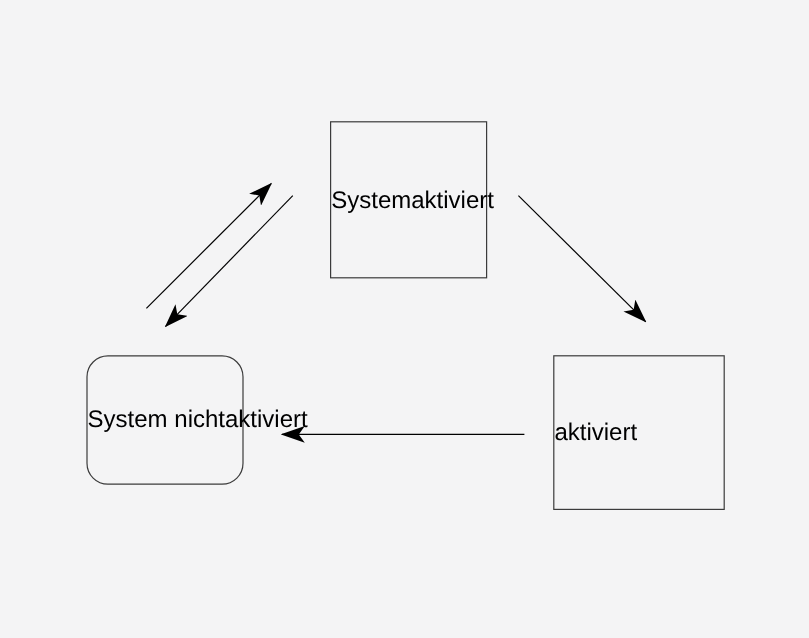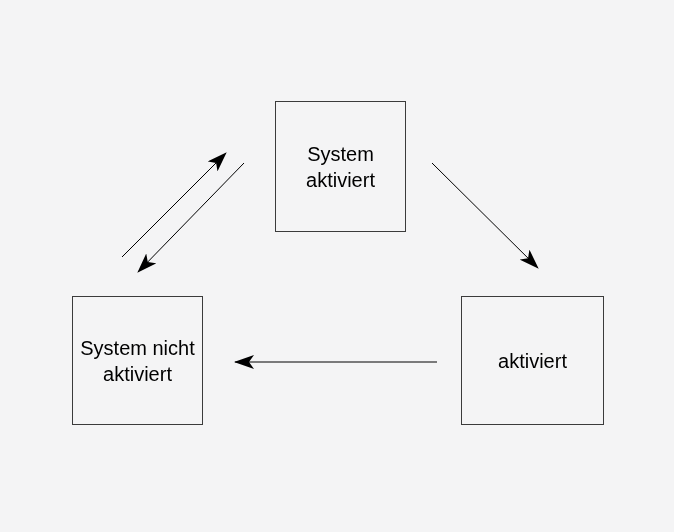--- a/index.html
+++ b/index.html
@@ -26,44 +26,44 @@
     width: 674px;
     height: 532px;
     pointer-events: none;
   }
   .node {
     position: absolute;
     box-sizing: border-box;
     border: 1px solid #3b3b3b;
     background: transparent;
     display: flex;
-    flex-direction: column;
     align-items: center;
-    justify-content: center;
+    justify-content: space-between;
     text-align: center;
     color: #000000;
     font-size: 20px;
     line-height: 26px;
     font-weight: 400;
   }
   .node .line {
     display: block;
     white-space: nowrap;
   }
   .node-system-aktiviert {
     left: 275px;
     top: 101px;
     width: 131px;
     height: 131px;
   }
   .node-system-nicht-aktiviert {
     left: 72px;
     top: 296px;
     width: 131px;
-    height: 129px;
+    height: 108px;
+    border-radius: 18px;
   }
   .node-diebstahlalarm-aktiviert {
     left: 461px;
     top: 296px;
     width: 143px;
     height: 129px;
   }
 </style>
 </head>
 <body>

